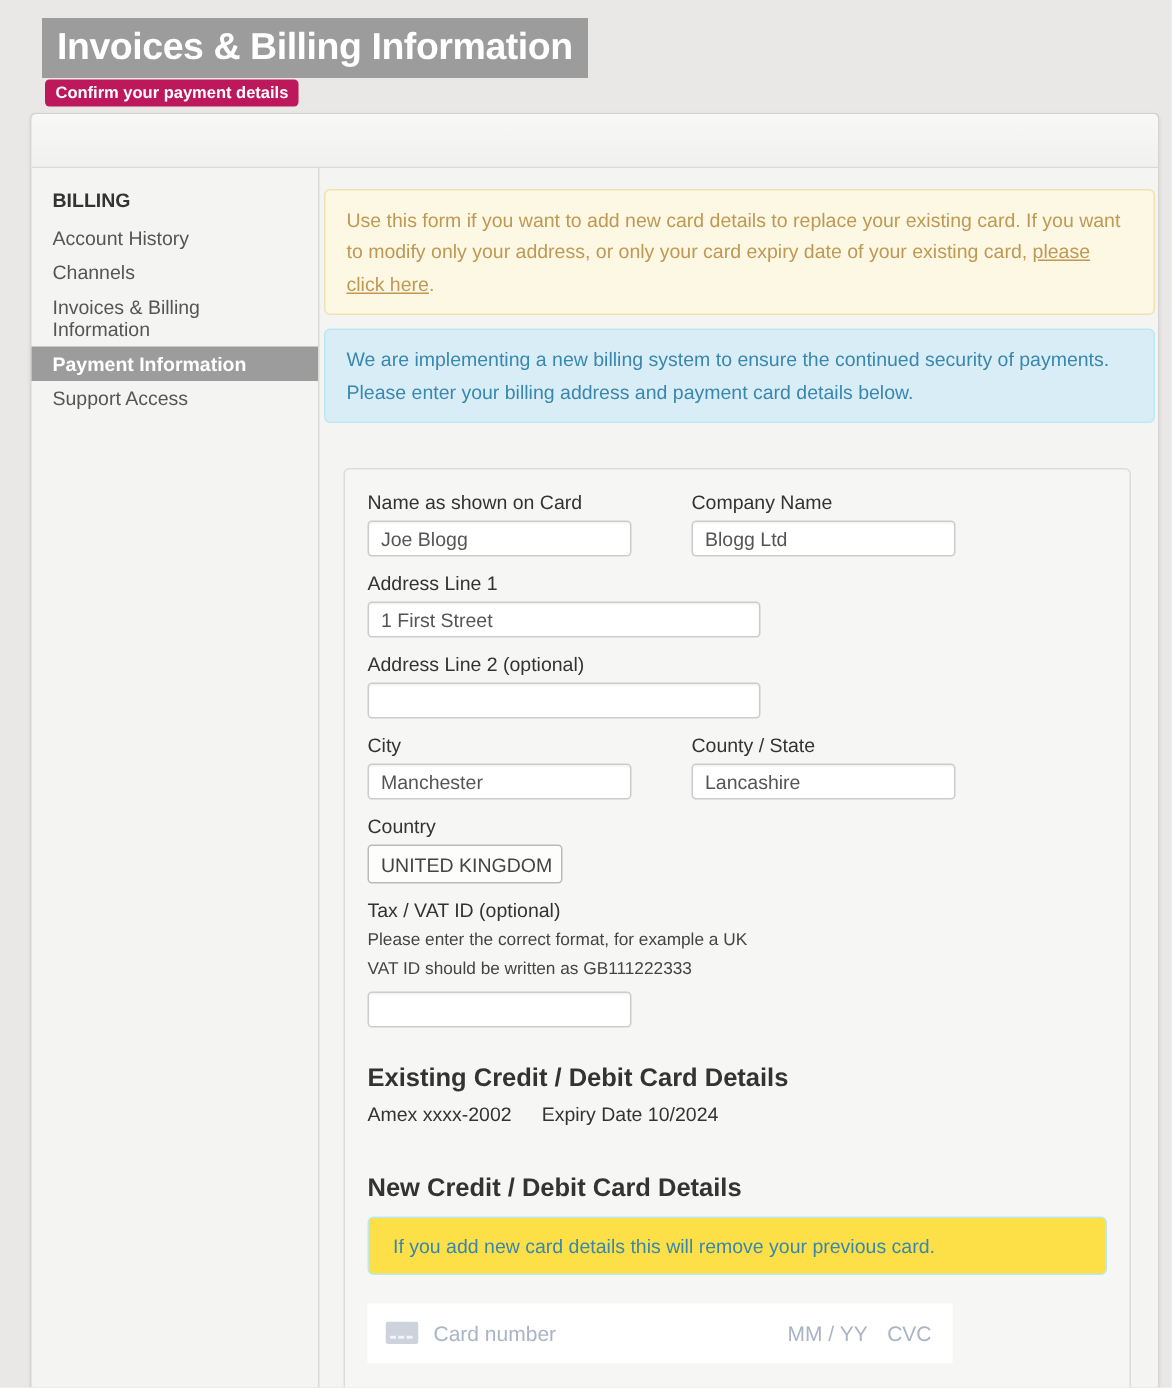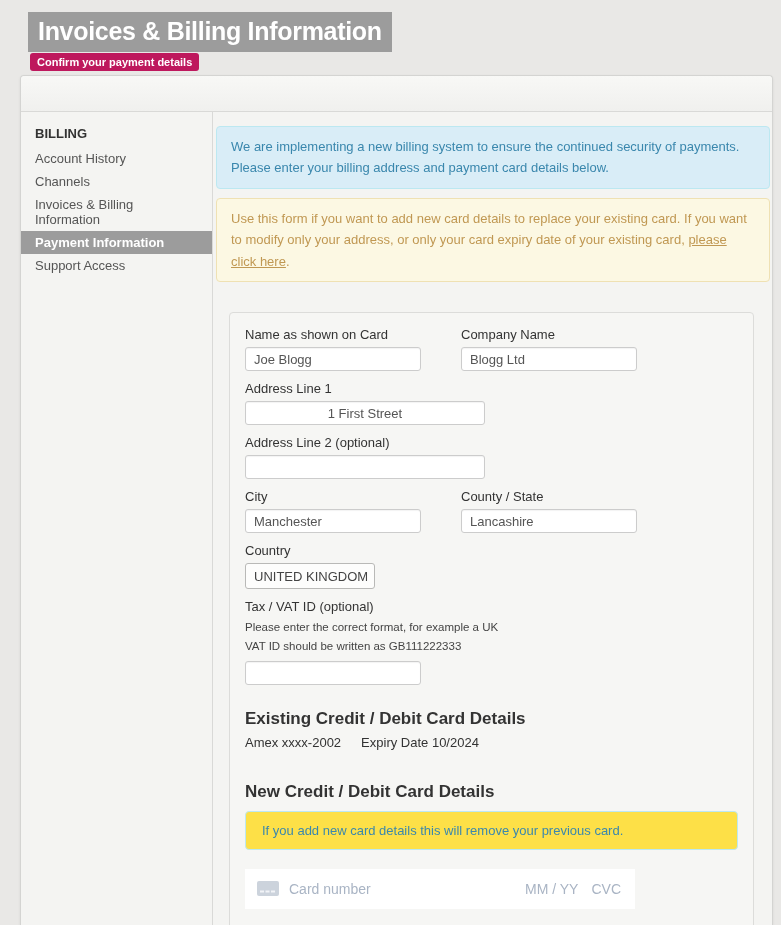--- a/index.html
+++ b/index.html
@@ -118,21 +118,21 @@
     font-size: 13px; color: #555;
     background: #fff;
     border: 1px solid #ccc;
     border-radius: 3px;
     padding: 4px 8px;
     height: 24px;
     box-shadow: inset 0 1px 1px rgba(0,0,0,0.05);
     outline: none;
   }
   .w-std { width: 176px; }
-  .w-wide { width: 240px; text-align: center; }
+  .w-wide { width: 262px; }
   .tinput.focused {
     border-color: #52a8ec;
     box-shadow: inset 0 1px 1px rgba(0,0,0,0.05), 0 0 7px rgba(82,168,236,0.75);
   }
 
   .select {
     width: 130px; height: 26px;
     border: 1px solid #b9b9b7;
     border-radius: 3px;
     background: #fdfdfc;
@@ -223,23 +223,23 @@
       <div class="sidebar-heading">BILLING</div>
       <div class="side-item">Account History</div>
       <div class="side-item">Channels</div>
       <div class="side-item">Invoices &amp; Billing Information</div>
       <div class="side-item selected">Payment Information</div>
       <div class="side-item">Support Access</div>
     </div>
 
     <div class="main">
 
+      <div class="alert alert-warn"><span>Use this form if you want to add new card details to replace your existing card. If you want to modify only your address, or only your card expiry date of your existing card, </span><a>please click here</a><span>.</span></div>
+
       <div class="alert alert-info">We are implementing a new billing system to ensure the continued security of payments. Please enter your billing address and payment card details below.</div>
-
-      <div class="alert alert-warn"><span>Use this form if you want to add new card details to replace your existing card. If you want to modify only your address, or only your card expiry date of your existing card, </span><a>please click here</a><span>.</span></div>
 
       <div class="form-box">
 
 
         <div class="frow fgroup">
           <div class="fcol-l">
             <label class="flabel">Name as shown on Card</label>
             <input class="tinput w-std" type="text" value="Joe Blogg" style="">
           </div>
           <div>

